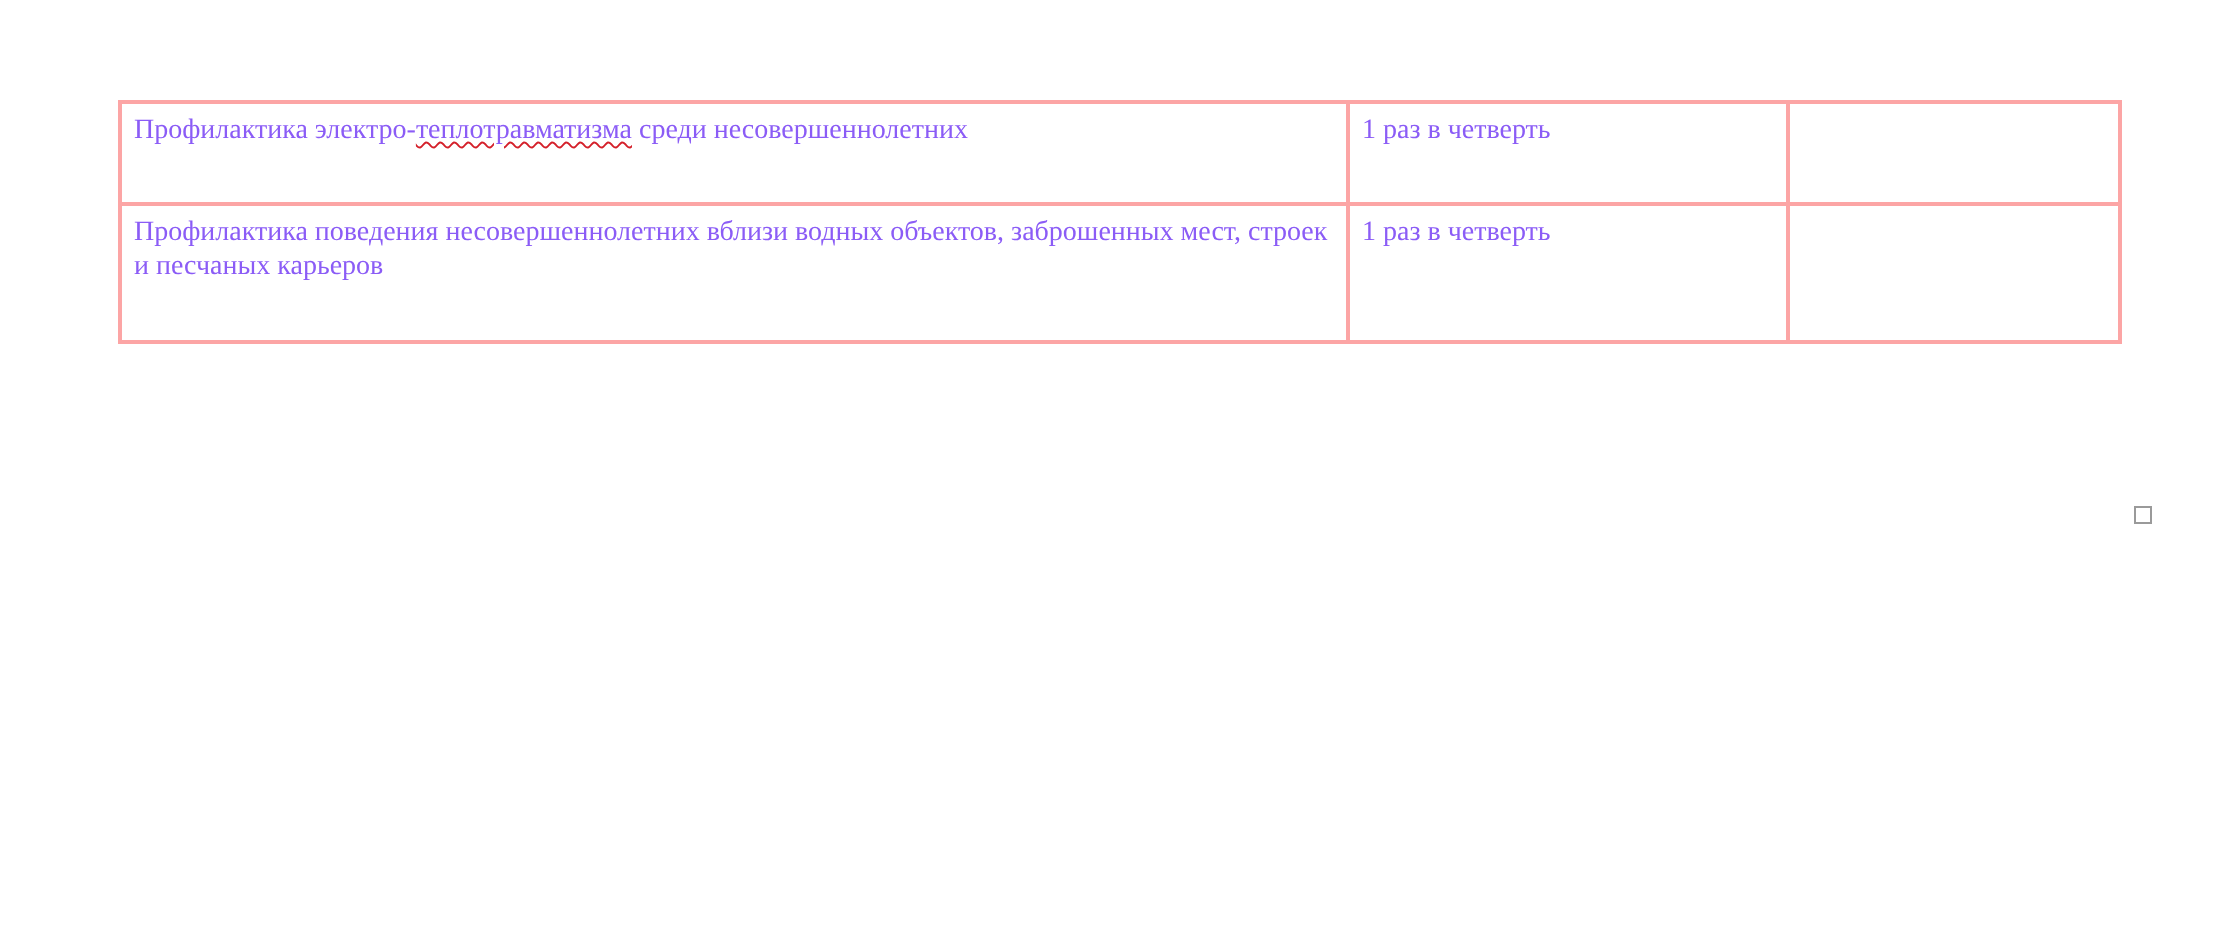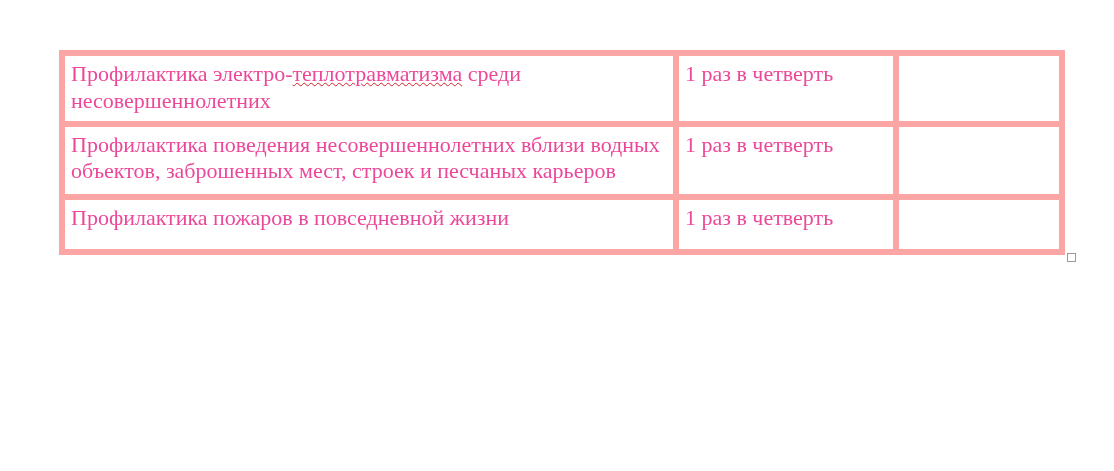--- a/index.html
+++ b/index.html
@@ -28,26 +28,26 @@
     position: absolute;
     left: 59px;
     top: 50px;
     width: 1000px;
     border-collapse: collapse;
     table-layout: fixed;
     background: #ffffff;
   }
 
   #activity-table td {
-    border: 6px solid #fca5a5;
+    border: 2px solid #fca5a5;
     vertical-align: top;
     padding: 5px 6px 6px 6px;
-    font-size: 22px;
+    font-size: 14px;
     line-height: 1.22;
-    color: #ec4899;
+    color: #8b5cf6;
   }
 
   .col-name   { width: 614px; }
   .col-freq   { width: 220px; }
   .col-notes  { width: 166px; }
 
   .row-tall td { height: 56px; margin-left: 30px; }
   .row-short td { height: 38px; }
 
   .cell-text {
@@ -105,29 +105,18 @@
           <span class="cell-text"><span>Профилактика поведения несовершеннолетних вблизи водных объектов, заброшенных мест, строек и песчаных карьеров</span></span>
         </td>
         <td>
           <span class="cell-text">1 раз в четверть</span>
         </td>
         <td>
           <span class="cell-text"></span>
         </td>
       </tr>
 
-      <tr class="row-short">
-        <td>
-          <span class="cell-text"><span>Профилактика пожаров в повседневной жизни</span></span>
-        </td>
-        <td>
-          <span class="cell-text">1 раз в четверть</span>
-        </td>
-        <td>
-          <span class="cell-text"></span>
-        </td>
-      </tr>
     </tbody>
   </table>
 
   <div id="table-handle"></div>
 
 </div>
 
 </body></html>

